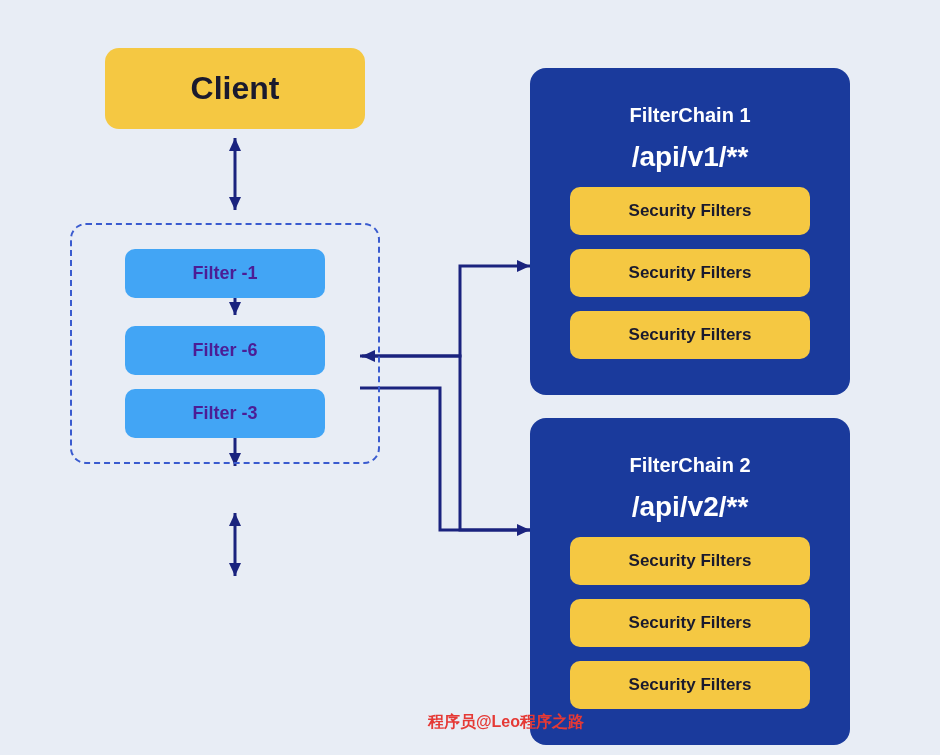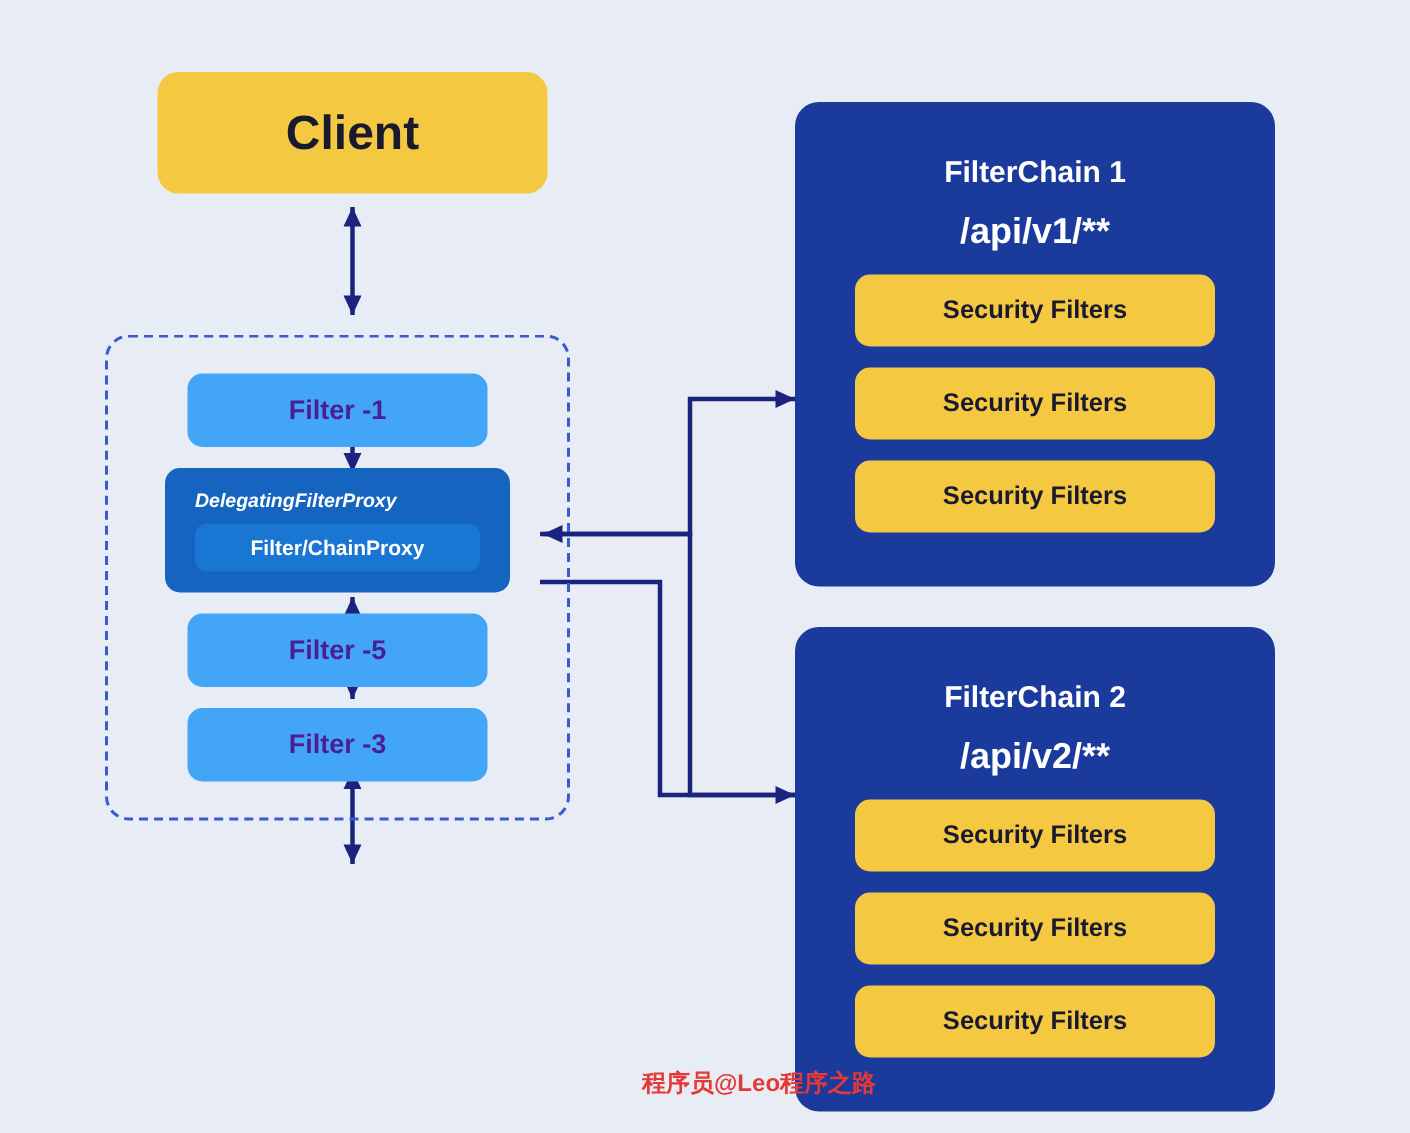--- a/index.html
+++ b/index.html
@@ -105,21 +105,21 @@
       gap: 14px;
     }
 
     .filterchain-title {
       font-size: 20px;
       font-weight: 900;
       color: #fff;
     }
 
     .filterchain-path {
-      font-size: 24px;
+      font-size: 28px;
       font-weight: 700;
       color: #fff;
     }
 
     .security-filter-box {
       background: #f5c842;
       border-radius: 10px;
       padding: 14px 0;
       font-size: 17px;
       font-weight: 900;
@@ -181,31 +181,25 @@
 
     <div style="position:absolute; top:195px; left:30px; width:310px;">
       <div class="dashed-container">
 
         <div class="filter-box">
           <span>Filter -1</span>
         </div>
 
         <div style="height:14px;"></div>
 
-        <div class="delegating-box">
-          <span class="delegating-label">DelegatingFilterProxy</span>
-          <div class="filter-chain-proxy-box">
-            <span>Filter/ChainProxy</span>
-          </div>
-        </div>
 
         <div style="height:14px;"></div>
 
         <div class="filter-box">
-          <span>Filter -5</span>
+          <span>Filter -6</span>
         </div>
 
         <div style="height:14px;"></div>
 
         <div class="filter-box">
           <span>Filter -3</span>
         </div>
       </div>
     </div>
 

